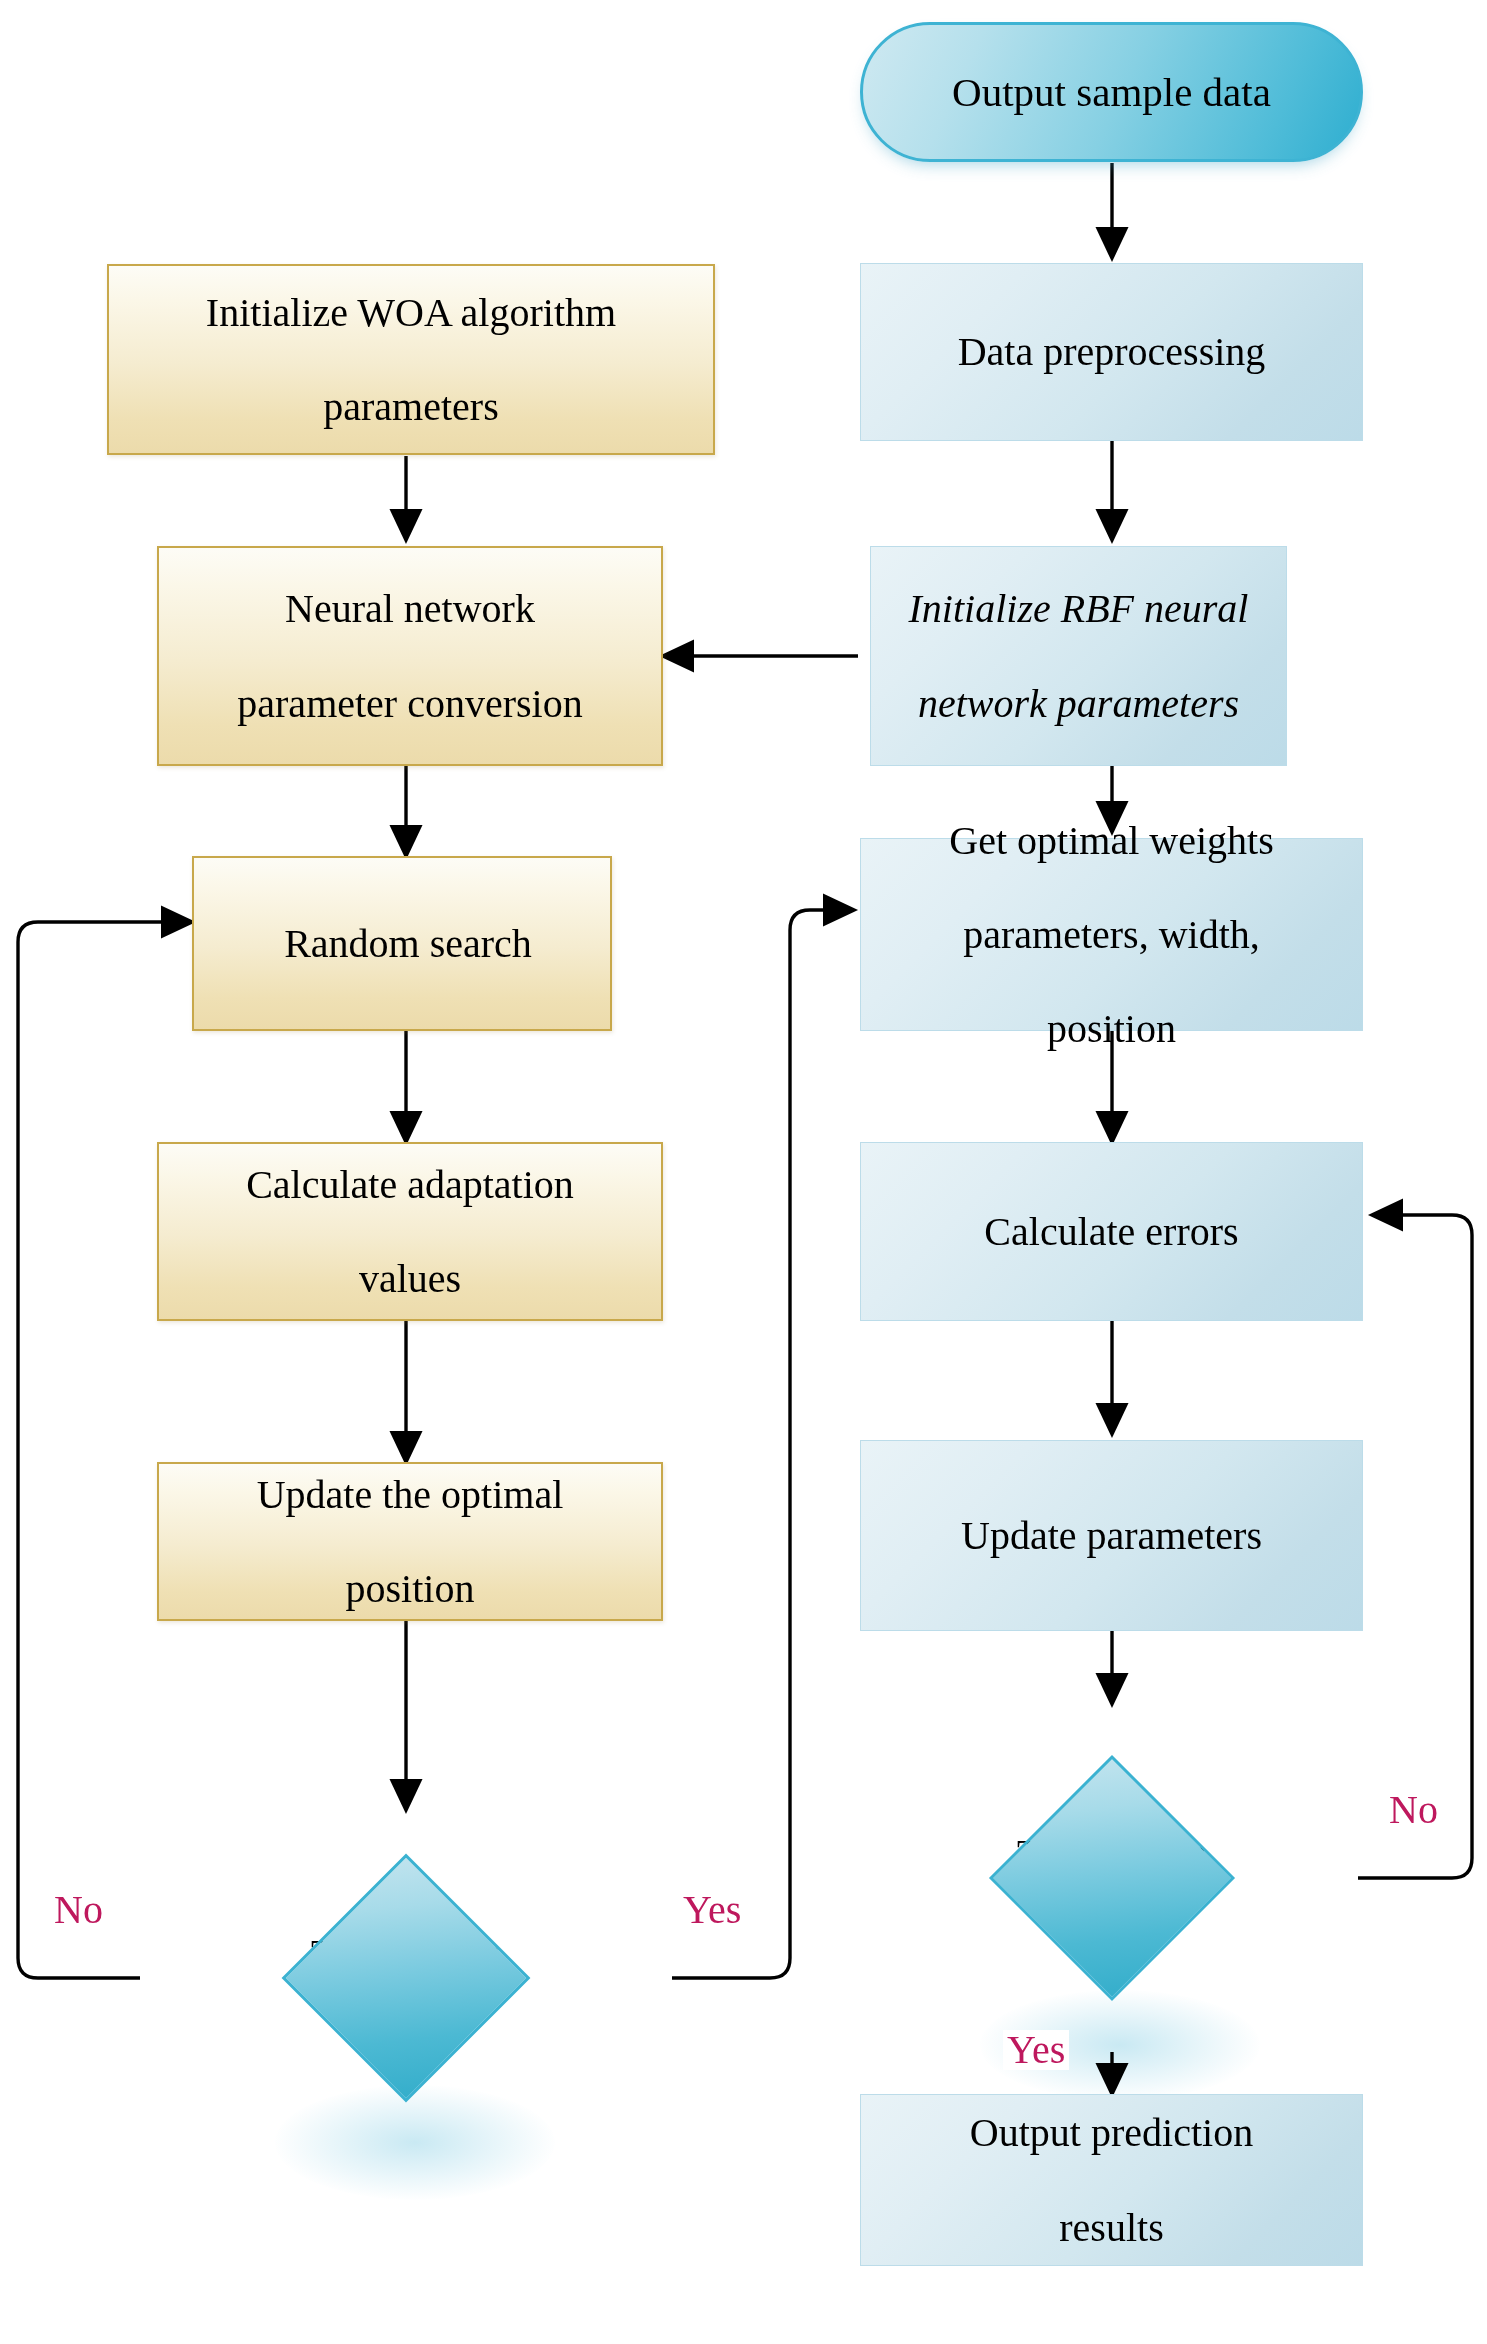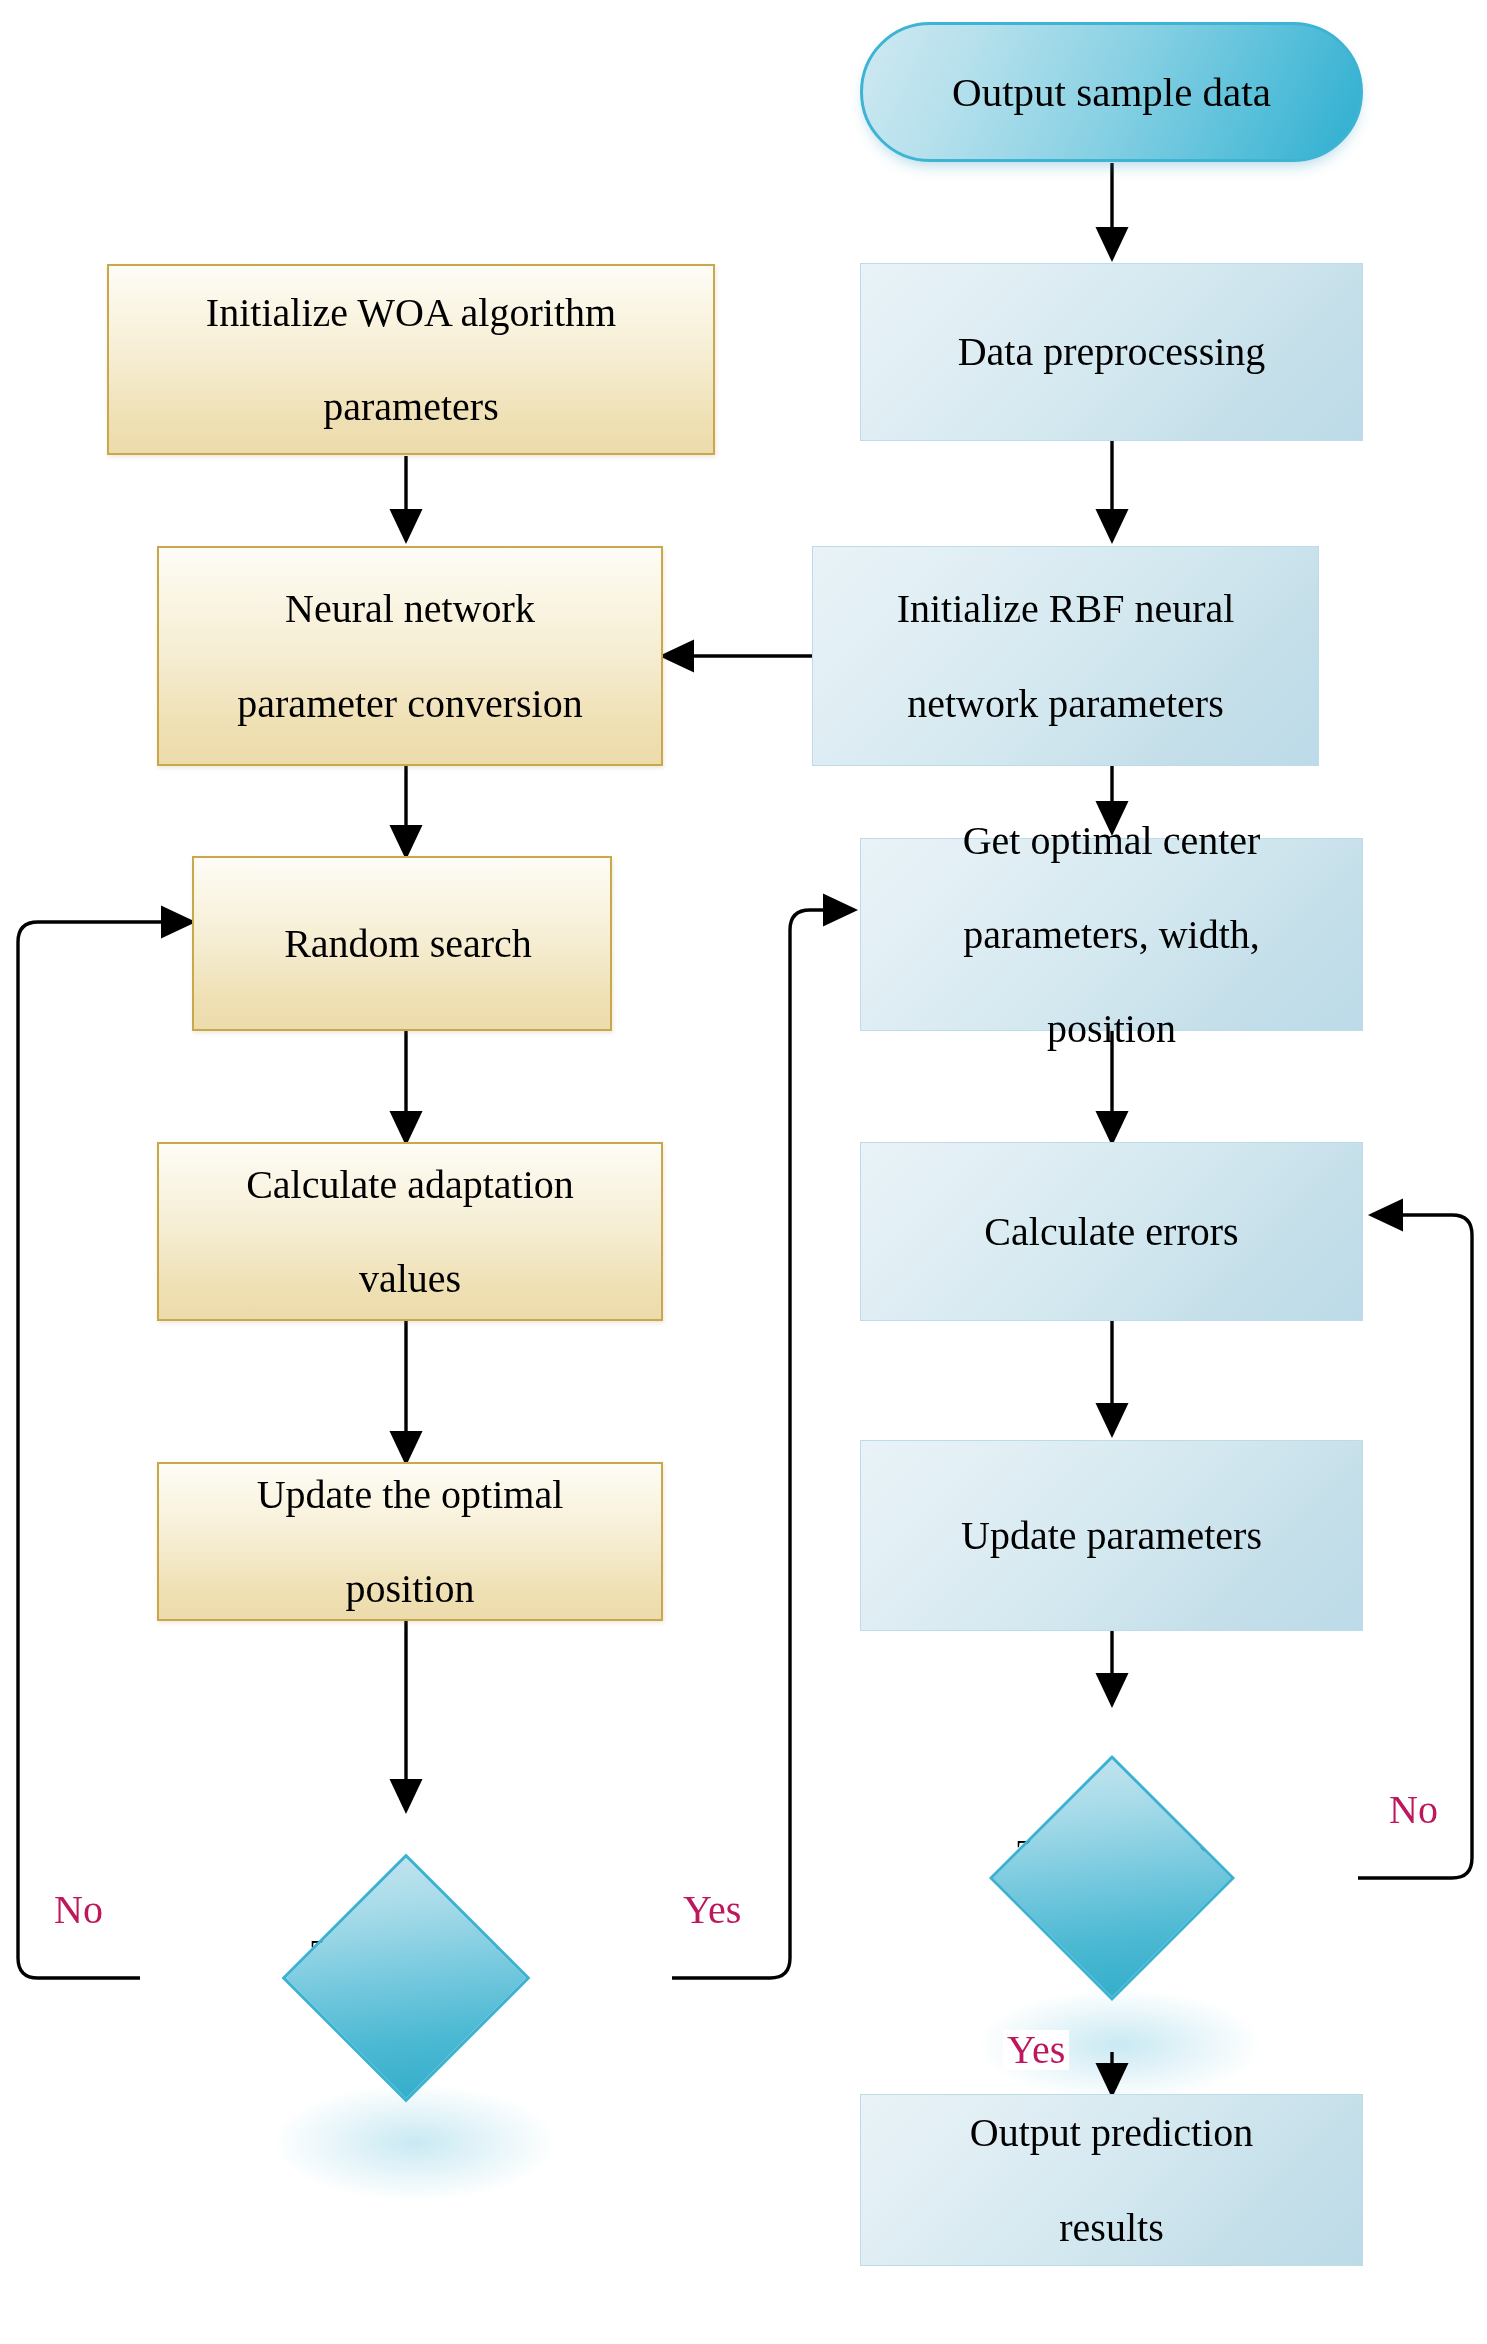--- a/index.html
+++ b/index.html
@@ -161,26 +161,26 @@
   </svg>
 
   <div class="node pill" style="left:860px;top:22px;width:503px;height:140px;">
     <span>Output sample data</span>
   </div>
 
   <div class="node box-blue" style="left:860px;top:263px;width:503px;height:178px;">
     <span>Data preprocessing</span>
   </div>
 
-  <div class="node box-blue" style="left:812px;top:546px;width:507px;height:220px;">
+  <div class="node box-blue" style="left:870px;top:546px;width:417px;height:220px;font-style:italic;">
     <span><span>Initialize RBF neural</span><br><span>network parameters</span></span>
   </div>
 
   <div class="node box-blue" style="left:860px;top:838px;width:503px;height:193px;">
-    <span><span>Get optimal center</span><br><span>parameters, width,</span><br><span>position</span></span>
+    <span><span>Get optimal weights</span><br><span>parameters, width,</span><br><span>position</span></span>
   </div>
 
   <div class="node box-blue" style="left:860px;top:1142px;width:503px;height:179px;">
     <span>Calculate errors</span>
   </div>
 
   <div class="node box-blue" style="left:860px;top:1440px;width:503px;height:191px;">
     <span>Update parameters</span>
   </div>
 

